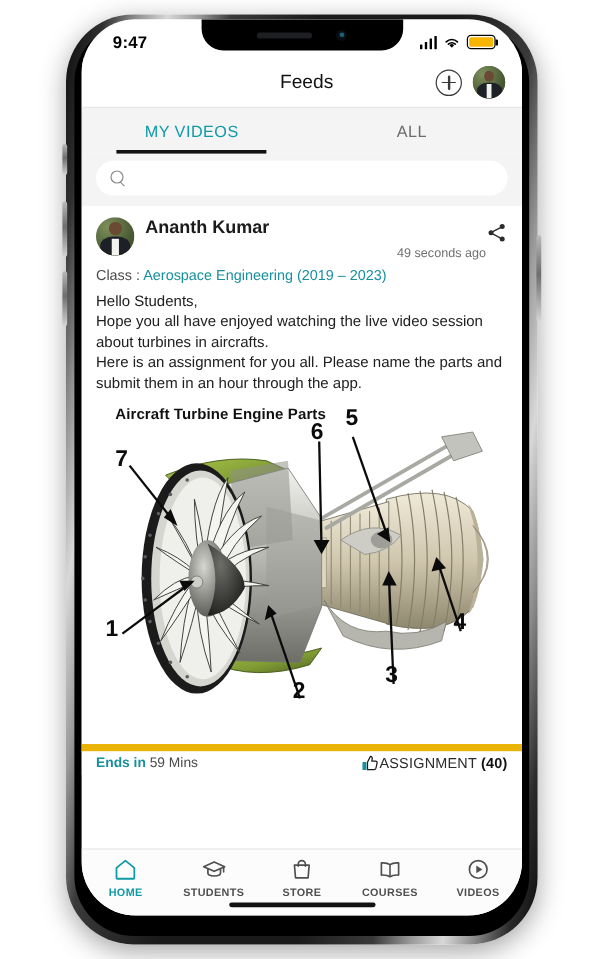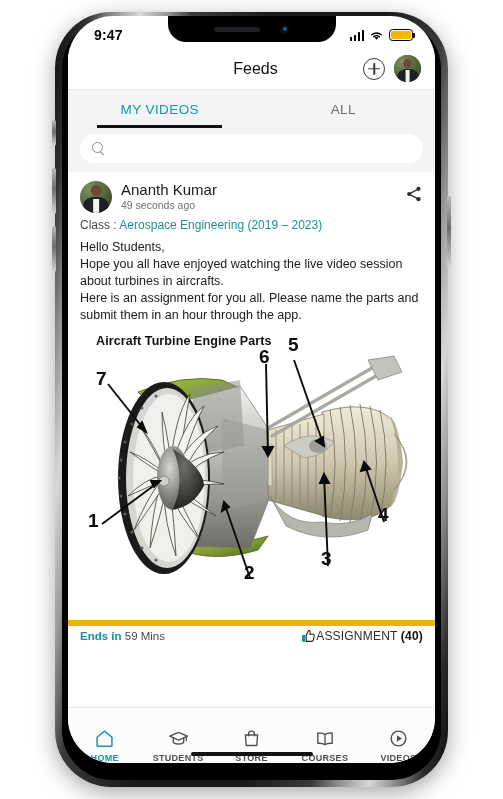--- a/index.html
+++ b/index.html
@@ -139,22 +139,22 @@
   #search-input {
     flex: 1; border: none; outline: none; font-size: 13px;
     font-family: "Liberation Sans", sans-serif; color: #333; margin-left: 7px; background: transparent;
   }
 
   
   #feed-scroll { background: #fff; height: 448px; overflow: hidden; position: relative; }
   #post-header { display: flex; align-items: flex-start; padding: 9px 12px 0 12px; }
   #author-avatar { width: 32px; height: 32px; border-radius: 50%; overflow: hidden; position: relative; flex: none; }
   #author-meta { margin-left: 9px; flex: 1; }
-  #author-name { font-size: 15px; font-weight: normal; color: #1b1b1b; line-height: 17px; }
-  #post-time { font-size: 10.5px; color: #6f6f6f; margin-top: 1px; }
+  #author-name { font-size: 15px; font-weight: bold; color: #1b1b1b; line-height: 17px; }
+  #post-time { font-size: 10.5px; color: #6f6f6f; margin-top: 7px; text-align: right; }
   #share-icon { width: 18px; height: 18px; position: relative; margin-top: 4px; flex: none; }
   #class-line { padding: 5px 12px 0 12px; font-size: 12px; color: #4a4a4a; }
   #class-link { color: #17909e; }
   #post-body {
     padding: 7px 12px 0 12px; font-size: 12.5px; line-height: 17px; color: #202020;
     white-space: pre-line;
   }
 
   
   #diagram { position: relative; margin: 10px 4px 0 4px; height: 268px; background: #fff; }
@@ -177,21 +177,21 @@
   #ends-in .lbl { color: #17909e; font-weight: bold; }
   #ends-in .val { color: #4a4a4a; }
   #assignment-group { display: flex; align-items: center; }
   #assignment-text { font-size: 12px; color: #2b2b2b; letter-spacing: .2px; }
   #assignment-text b { color: #111; }
 
   
   #bottom-nav {
     position: absolute; left: 0; right: 0; bottom: 0; height: 56px;
     background: #fcfcfc; border-top: 1px solid #e8e8e8;
-    display: flex; align-items: flex-end; padding-top: 6px;
+    display: flex; align-items: flex-start; padding-top: 6px;
   }
   .nav-item {
     flex: 1; display: flex; flex-direction: column; align-items: center; gap: 4px;
     color: #4f4f4f;
   }
   .nav-item.active { color: #0e9aa7; }
   .nav-label { font-size: 9px; font-weight: bold; letter-spacing: .3px; }
   #home-indicator {
     position: absolute; left: 50%; transform: translateX(-50%); bottom: 7px;
     width: 122px; height: 4.5px; border-radius: 3px; background: #121212;

